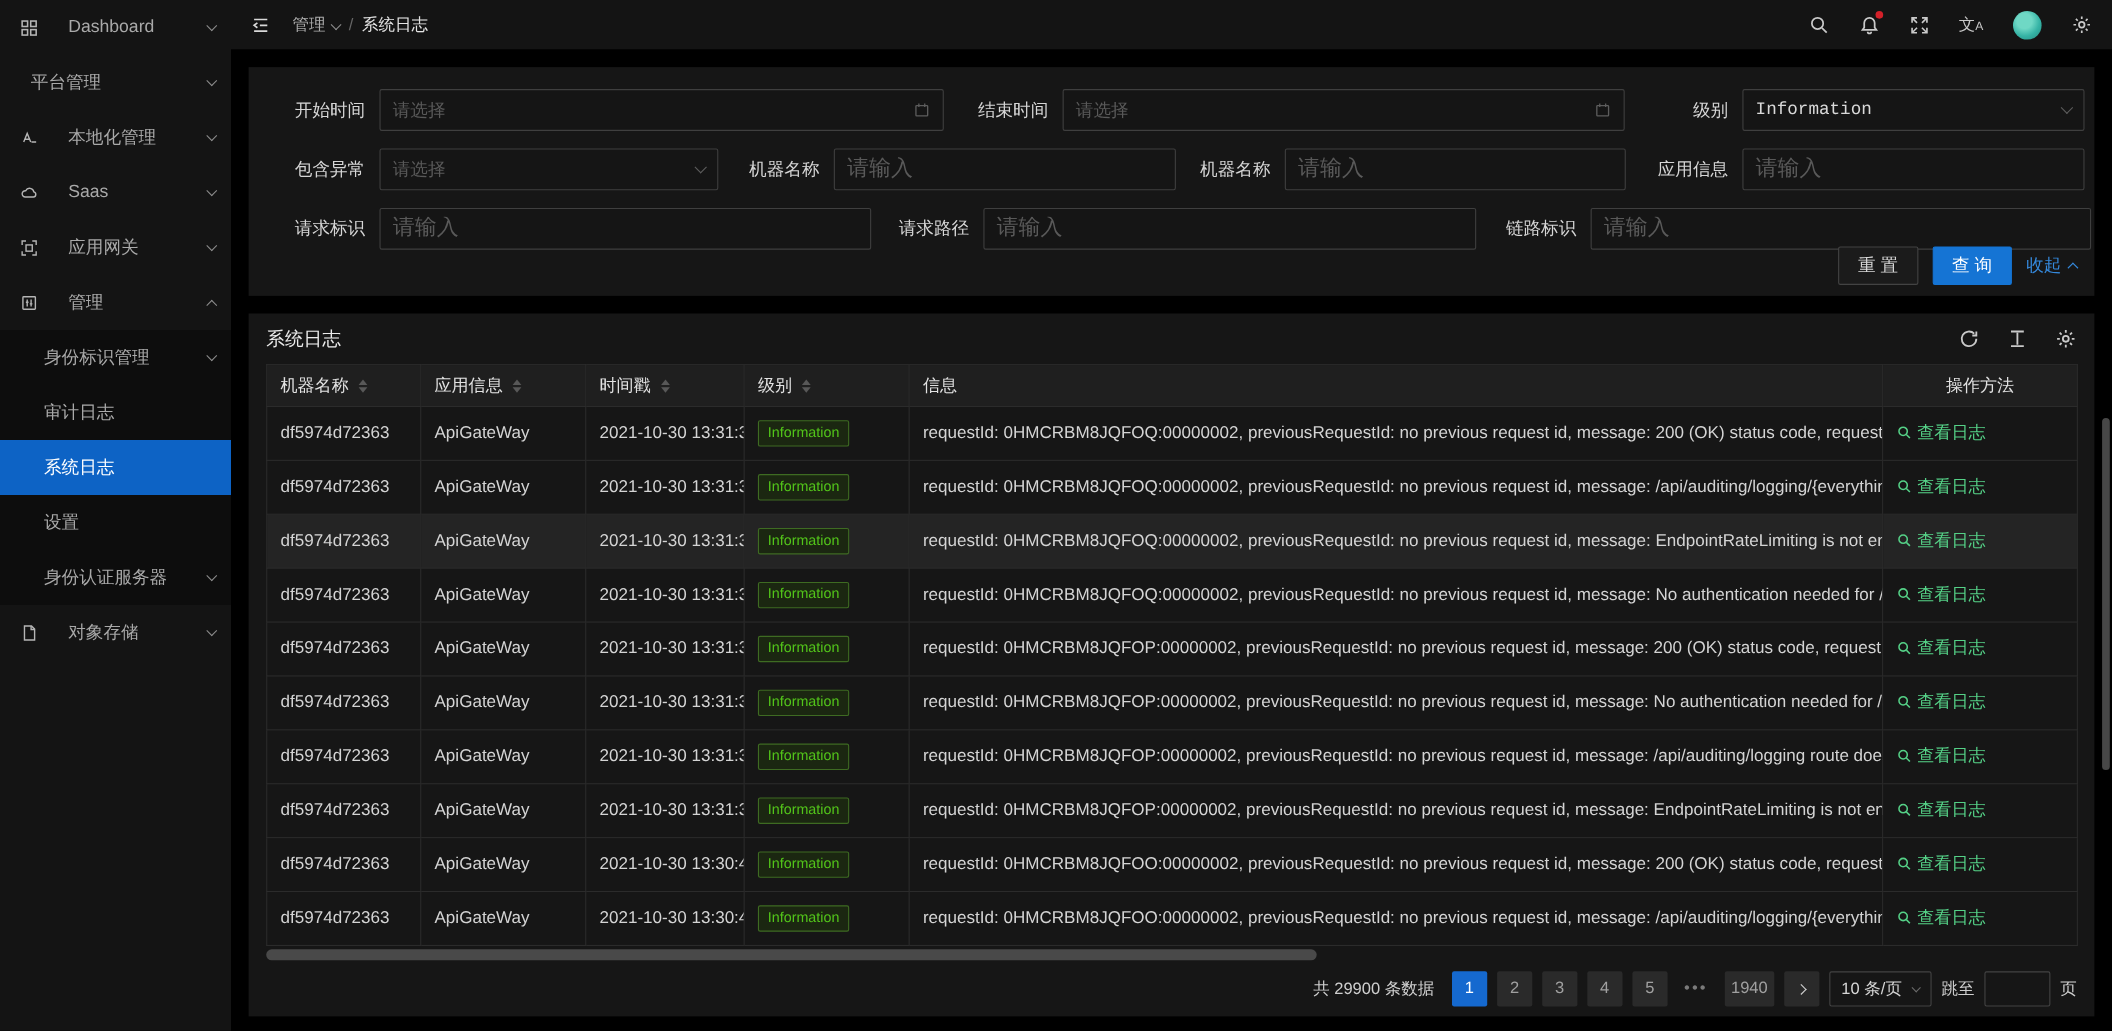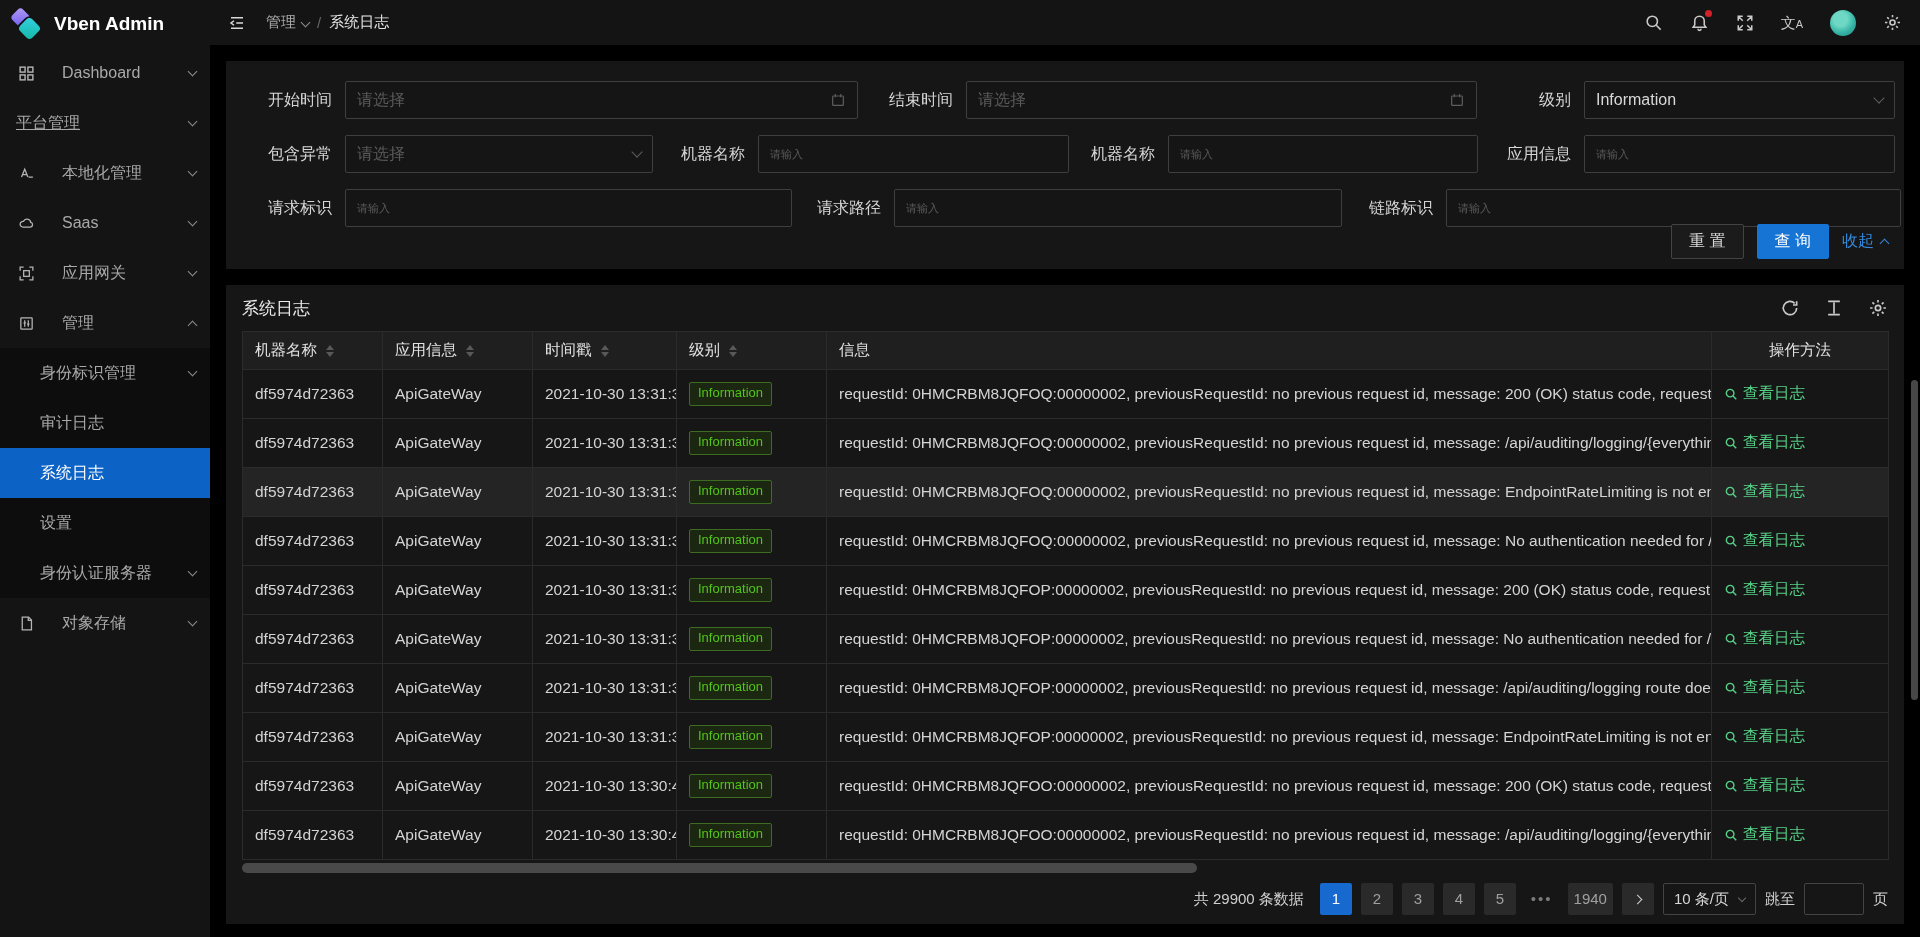--- a/index.html
+++ b/index.html
@@ -11,21 +11,21 @@
   .logo-row { height:48px; display:flex; align-items:center; padding:0 10px; gap:10px; }
   .logo-mark { position:relative; width:34px; height:32px; flex:none; }
   .logo-mark .f1 { position:absolute; left:3px; top:2px; width:15px; height:15px; border-radius:4px;
      transform:rotate(45deg); background:linear-gradient(135deg,#b49af8,#6d5ef0); }
   .logo-mark .f2 { position:absolute; left:11px; top:12px; width:17px; height:17px; border-radius:4px;
      transform:rotate(45deg); background:linear-gradient(135deg,#35d0e0,#14b8a6); box-shadow:0 0 0 2px #141414; }
   .logo-text { font-size:19px; font-weight:bold; color:#fff; white-space:nowrap; }
   .menu-item { height:50px; display:flex; align-items:center; gap:27px; padding:0 14px 0 18px;
      color:#a9a9a9; font-size:16px; cursor:pointer; }
   .menu-item .micon { width:17px; height:17px; flex:none; display:flex; color:#b5b5b5; }
-  .menu-item.no-icon { padding-left:16px;text-decoration:underline; }
+  .menu-item.no-icon { padding-left:28px; }
   .submenu { background:#0d0d0d; }
   .submenu .menu-item { padding-left:40px; }
   .menu-item.active { background:#0d63c5; color:#fff; }
   .chev { width:7px; height:7px; border-right:1.6px solid #8d8d8d; border-bottom:1.6px solid #8d8d8d;
      display:inline-block; transform:rotate(45deg); margin-left:auto; margin-top:-3px; flex:none; }
   .chev.up { transform:rotate(-135deg); margin-top:5px; }
 
   
   .topbar { position:absolute; left:210px; top:0; right:0; height:45px; background:#141414;
      display:flex; align-items:center; padding:0 18px; }
@@ -43,22 +43,22 @@
   .avatar { width:26px; height:26px; border-radius:50%; flex:none; cursor:pointer;
      background:radial-gradient(circle at 40% 35%,#6fd8c5 0 30%,#35b3a5 60%,#27897f); }
 
   
   .content { position:absolute; left:210px; top:45px; right:0; bottom:0; background:#000; padding:16px; }
   .card { background:#161616; }
   .filter-card { position:relative; height:208px; }
   .fgroup { position:absolute; display:flex; align-items:center; }
   .flabel { width:100px; text-align:right; font-size:16px; color:#d6d6d6; flex:none; }
   .fctrl { margin-left:13px; height:38px; background:#151515; border:1px solid #3f3f3f; border-radius:2px;
-     display:flex; align-items:center; padding:0 11px; font-size:16px; color:#d9d9d9; position:relative; }
-  .fctrl input { background:transparent; border:none; outline:none; color:#ffffff; font-size:11px;
+     display:flex; align-items:center; padding:0 11px; font-size:16px; color:#d9d9d9; position:relative;font-family:Liberation Mono, monospace; }
+  .fctrl input { background:transparent; border:none; outline:none; color:#ffffff; font-size:20px;
      width:100%; font-family:inherit; }
   .fctrl input::placeholder { color:#595959; }
   .fctrl .ph { color:#595959; }
   .fctrl .end-ico { margin-left:auto; color:#5d5d5d; display:flex; }
   .fctrl .sel-chev { margin-left:auto; width:8px; height:8px; border-right:1.5px solid #5d5d5d;
      border-bottom:1.5px solid #5d5d5d; transform:rotate(45deg); margin-top:-4px; flex:none; }
   .fbtns { position:absolute; right:16px; top:163px; display:flex; align-items:center; gap:13px;padding-left:48px; }
   .btn { height:35px; padding:0 17px; border-radius:2px; font-size:16px; display:flex; align-items:center;
      cursor:pointer; }
   .btn.ghost { border:1px solid #434343; color:#d9d9d9; background:#1b1b1b; }
@@ -105,27 +105,20 @@
      gap:10px; padding:0 10px; color:#d6d6d6; cursor:pointer; }
   .size-sel .chev { margin:0; border-color:#6a6a6a; width:6px; height:6px; margin-top:-3px; }
   .jump-input { width:60px; height:32px; background:transparent; border:1px solid #434343; border-radius:2px;
      color:#d9d9d9; padding:0 8px; font-size:15px; outline:none; }
   svg { display:block; }
 </style>
 </head>
 <body>
 
 <aside class="sidebar">
-  <div class="logo-row">
-    <span class="logo-mark">
-        <span class="f1"></span>
-        <span class="f2"></span>
-      </span>
-    <span class="logo-text">Vben Admin</span>
-  </div>
 
   <div class="menu-item">
     <span class="micon">
       <svg width="17" height="17" viewBox="0 0 24 24" fill="none" stroke="currentColor" stroke-width="2">
           <rect x="3" y="3" width="7" height="7"></rect>
           <rect x="14" y="3" width="7" height="7"></rect>
           <rect x="3" y="14" width="7" height="7"></rect>
           <rect x="14" y="14" width="7" height="7"></rect>
         </svg>
     </span>

